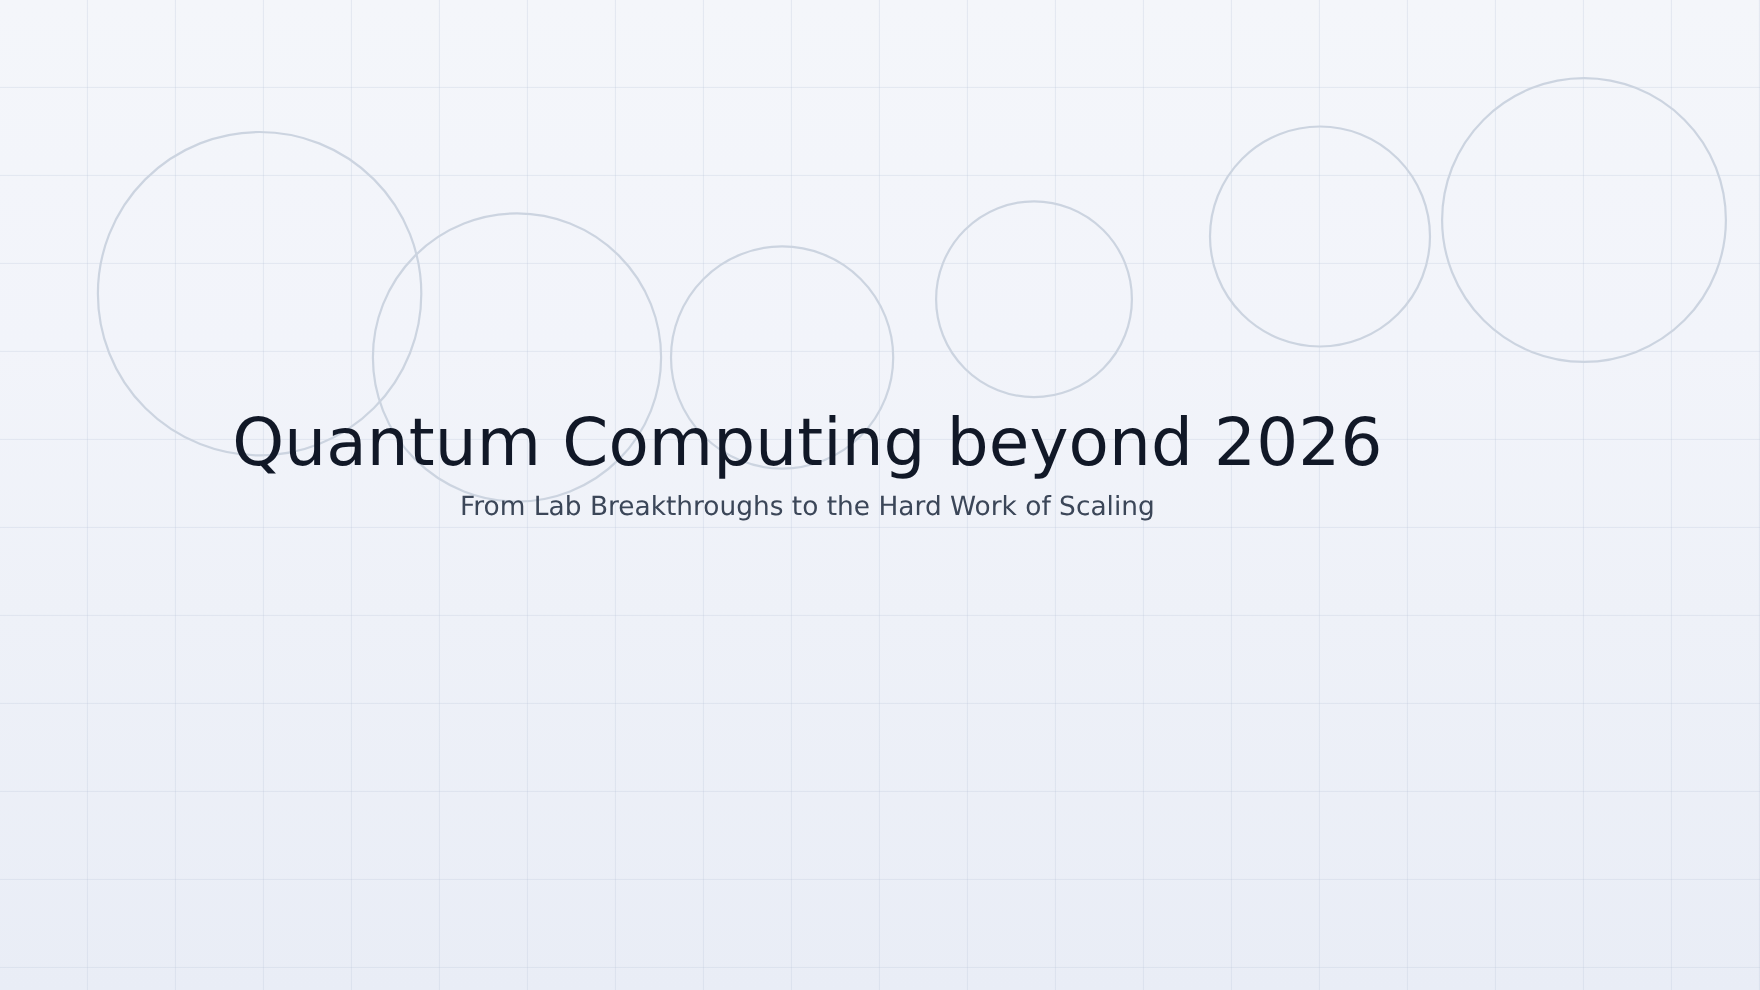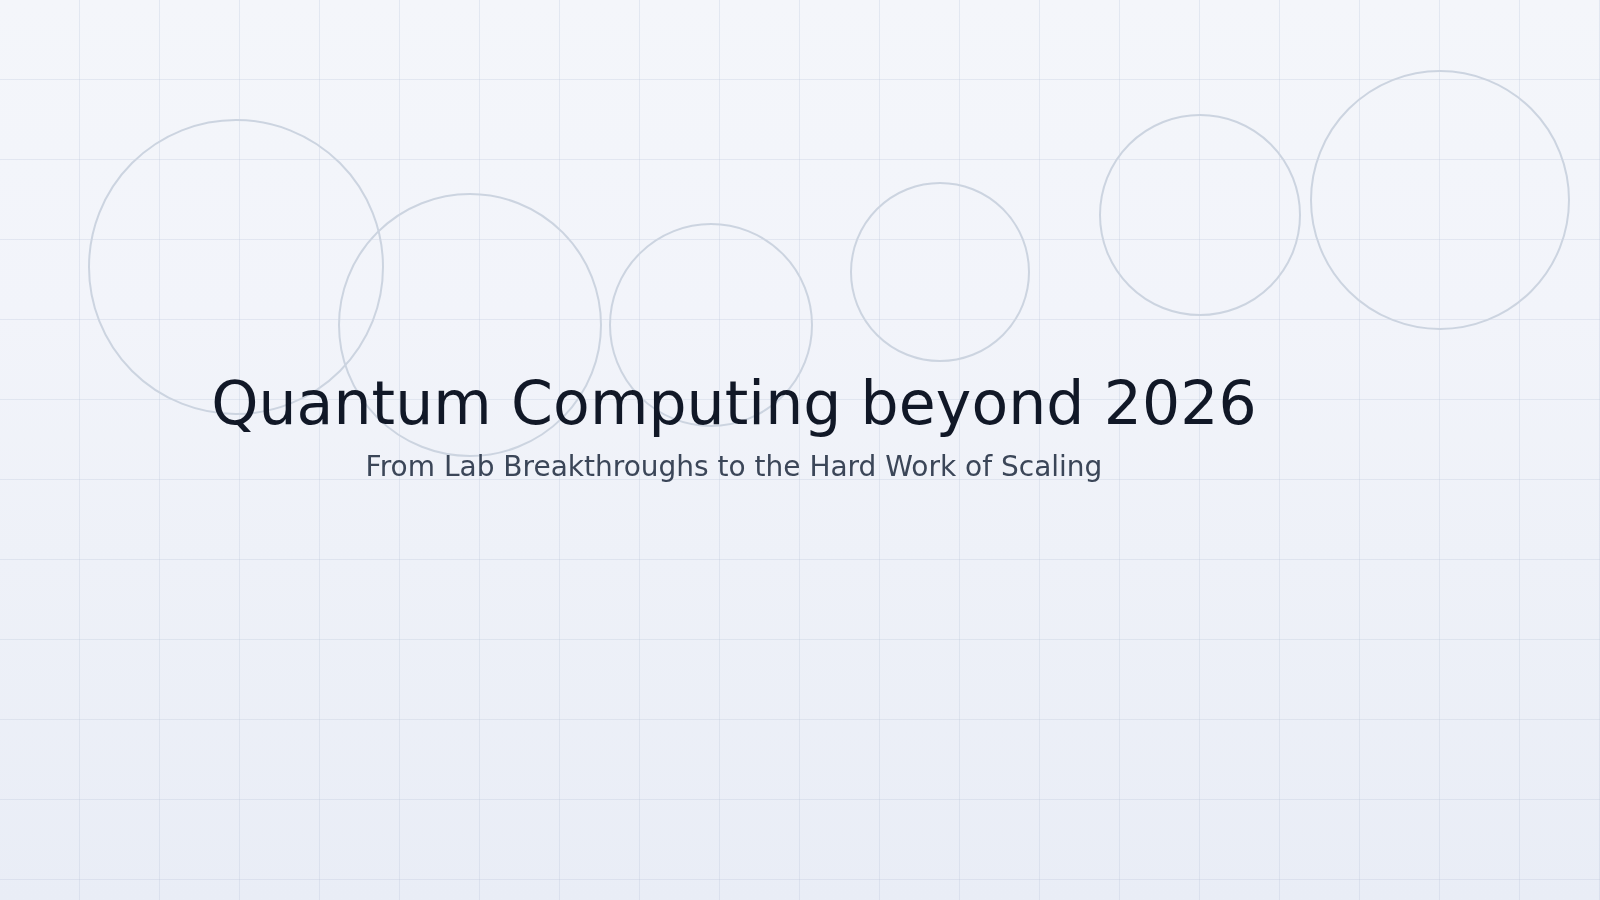--- a/index.html
+++ b/index.html
@@ -62,21 +62,21 @@
     color: #111827;
     white-space: nowrap;
   }
 
   .subtitle {
     position: absolute;
     left: 0;
     right: 0;
     top: 422px;
     text-align: center;
-    font-size: 28px;
+    font-size: 24px;
     font-weight: 400;
     line-height: 1.2;
     color: #3b4658;
     white-space: nowrap;
   }
 </style>
 </head>
 <body>
 
 <div class="slide">

